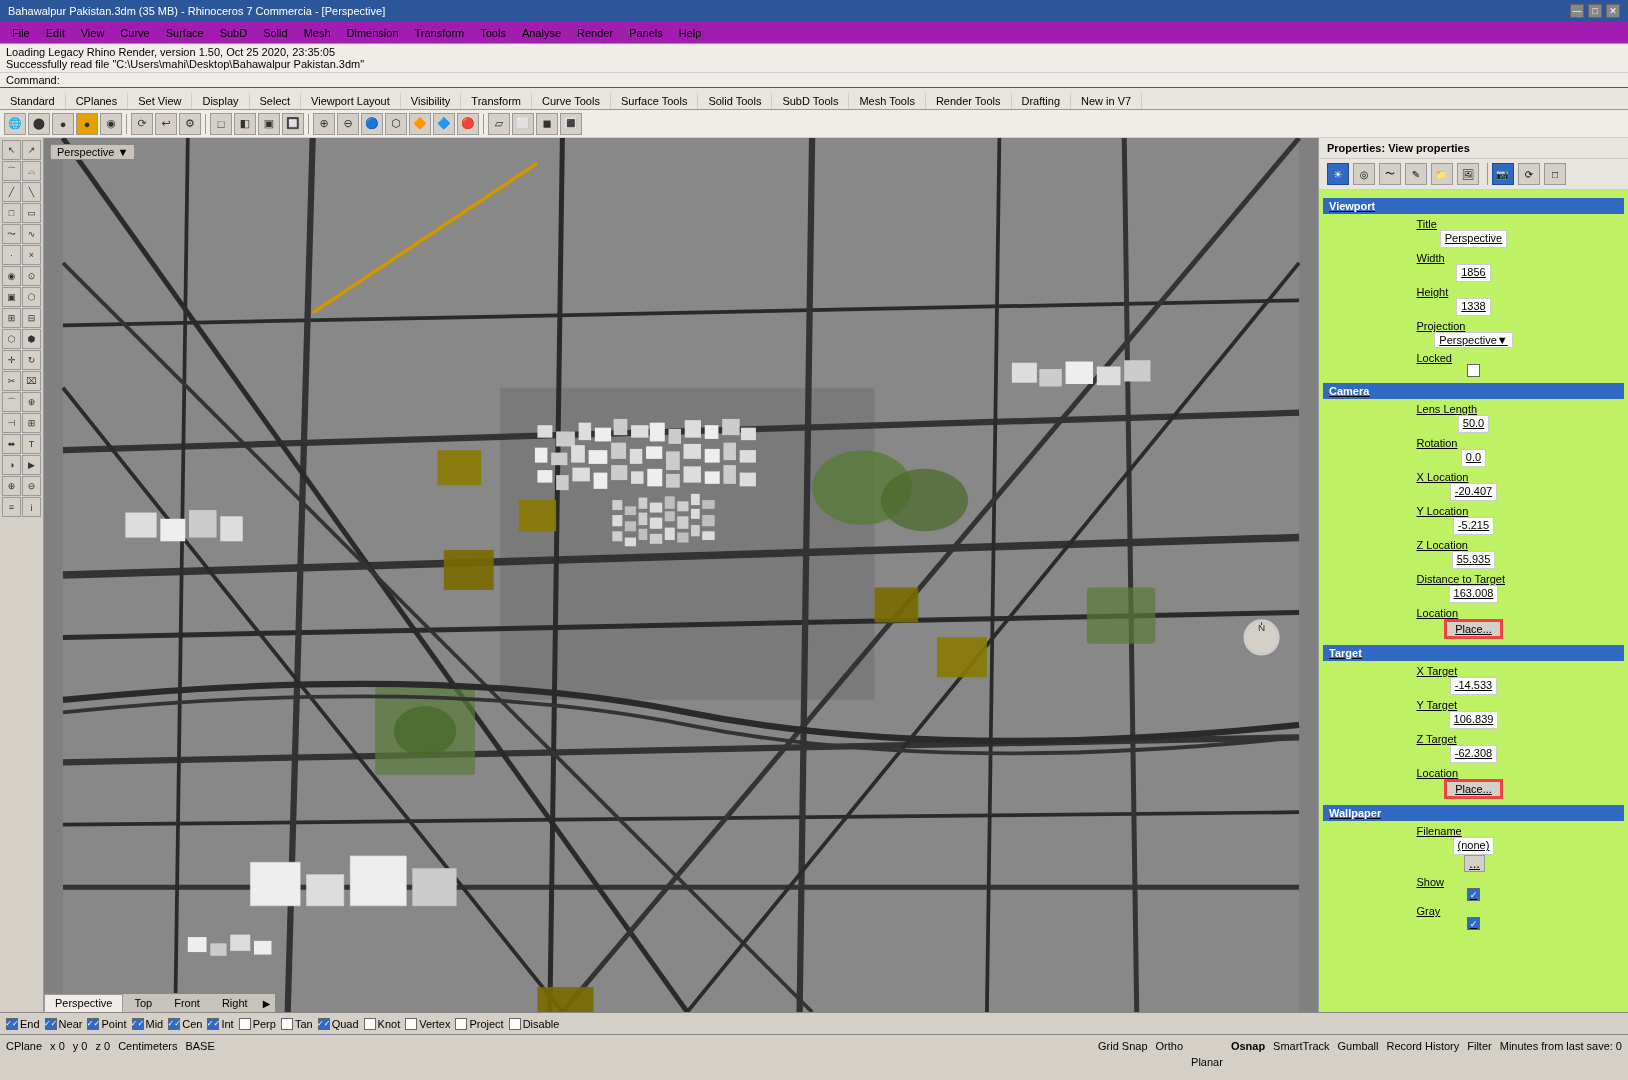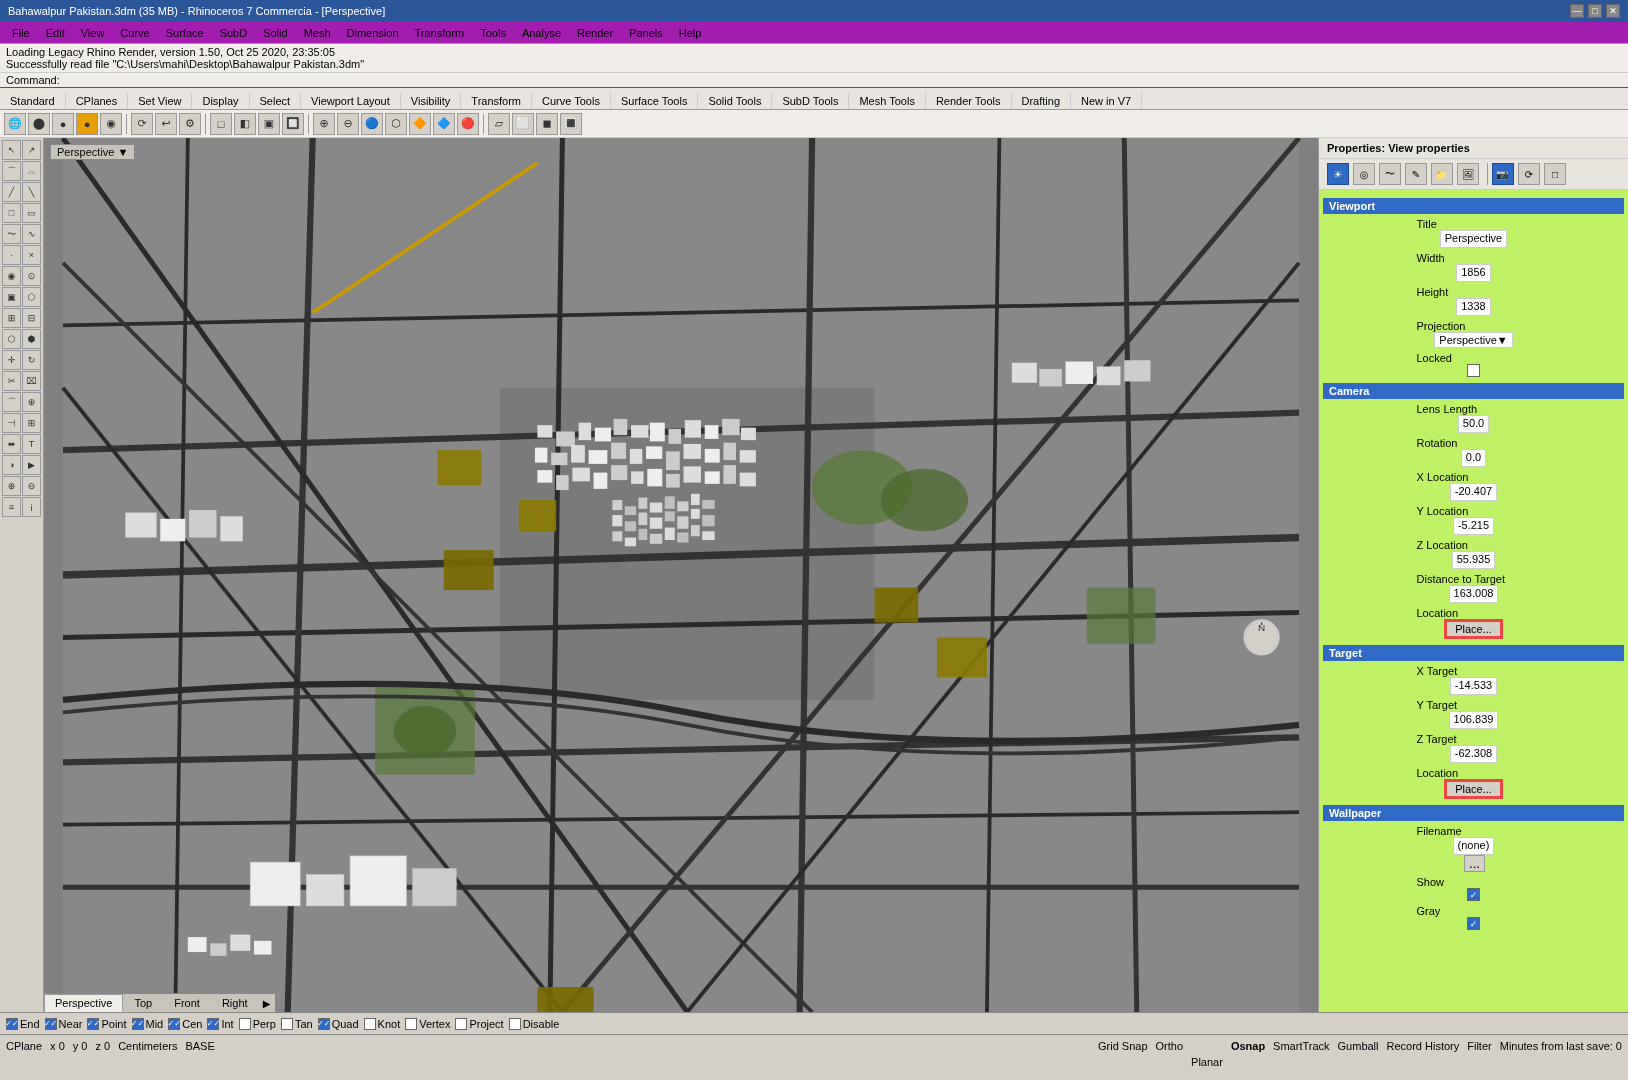--- a/index.html
+++ b/index.html
@@ -36,21 +36,21 @@
     #viewport { flex: 1; position: relative; overflow: hidden; }
     #viewport-label { position: absolute; top: 6px; left: 6px; background: #c8c4bc; border: 1px solid #888; padding: 1px 6px; font-size: 11px; z-index: 10; cursor: pointer; }
     
     
     #properties-panel { width: 310px; background: #bef264; border-left: 1px solid #999; flex-shrink: 0; overflow-y: auto; }
     #properties-header { background: #e8e4de; padding: 4px 8px; border-bottom: 1px solid #ccc; font-size: 11px; font-weight: bold; }
     #prop-icons { display: flex; align-items: center; padding: 4px 8px; gap: 4px; border-bottom: 1px solid #ccc; background: #e8e4de; }
     .prop-icon { width: 22px; height: 22px; border: 1px solid #999; background: #d4d0c8; display: flex; align-items: center; justify-content: center; cursor: pointer; font-size: 10px; }
     .prop-icon.active { background: #316ac5; color: white; border-color: #1a4a9a; }
     
-    #prop-content { padding: 4px; }
+    #prop-content { padding: 4px; text-decoration: underline; }
     .prop-section-title { background: #316ac5; color: white; padding: 2px 6px; font-size: 11px; font-weight: bold; margin: 4px 0 2px 0; }
     .prop-row { display: flex; align-items: center; padding: 2px 4px; min-height: 20px; flex-direction: column; }
     .prop-label { width: 130px; font-size: 11px; color: #000; flex-shrink: 0; padding-left: 8px; }
     .prop-value { flex: 1; font-size: 11px; color: #000; background: white; border: 1px solid #ccc; padding: 1px 4px; min-height: 18px; }
     .prop-checkbox { width: 13px; height: 13px; border: 1px solid #666; background: white; }
     .prop-checkbox.checked { background: #316ac5; }
     .prop-dropdown { flex: 1; background: white; border: 1px solid #ccc; padding: 1px 4px; font-size: 11px; display: flex; align-items: center; justify-content: space-between; }
     .place-btn { background: #d4d0c8; border: 3px solid #ef4444; padding: 1px 8px; font-size: 11px; cursor: pointer; }
     .vp-tab { padding: 2px 10px; font-size: 11px; cursor: pointer; border: 1px solid transparent; }
     .vp-tab.active { background: #f0ede8; border-color: #999; border-bottom-color: #f0ede8; }

